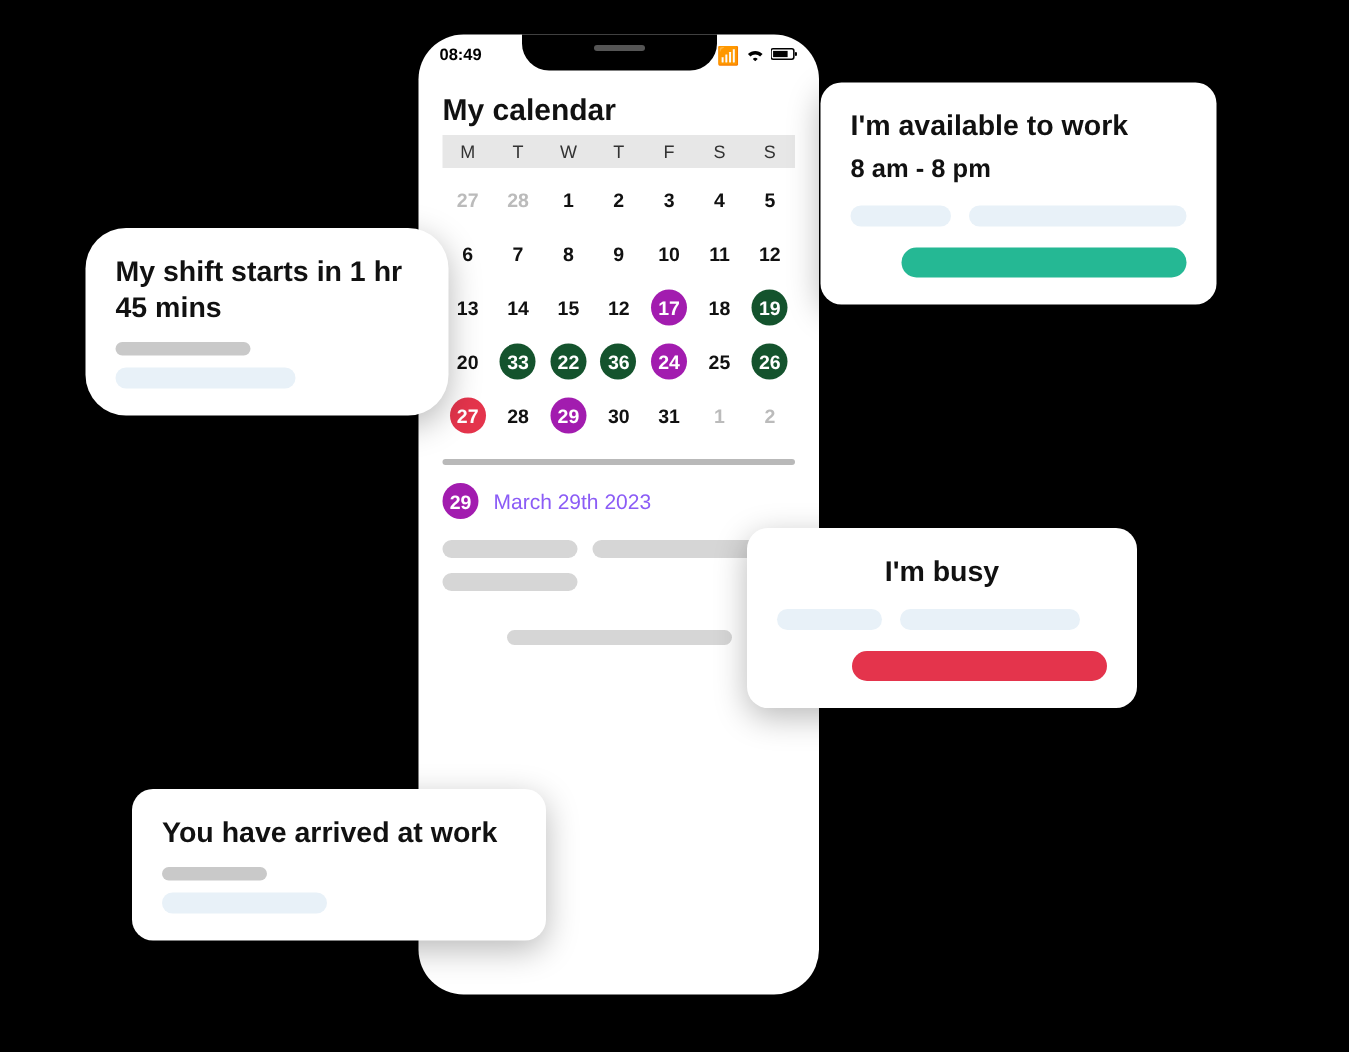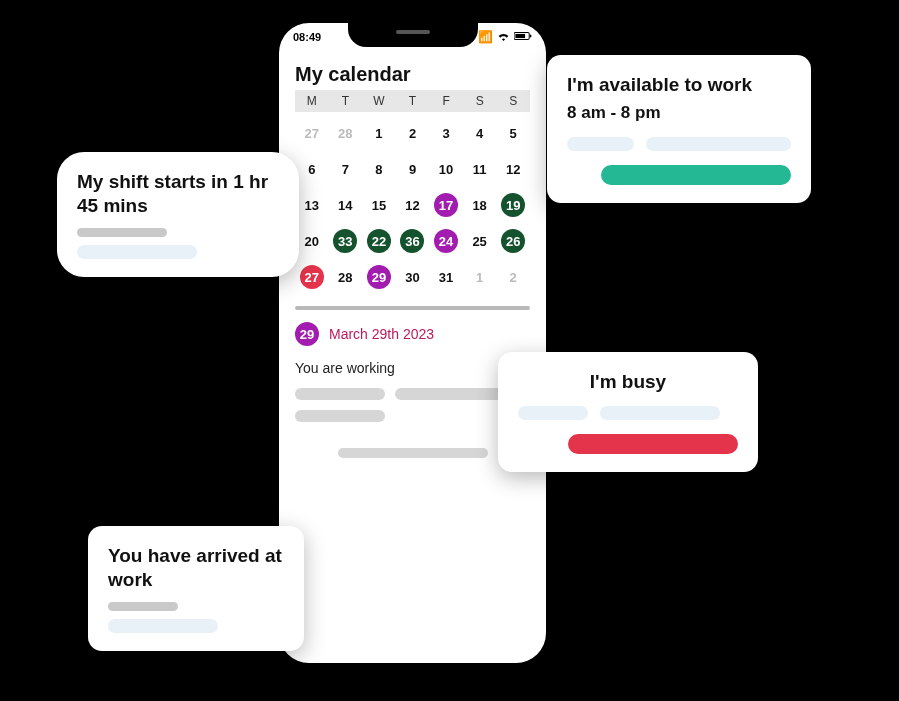--- a/index.html
+++ b/index.html
@@ -100,21 +100,21 @@
     font-weight:700;
   }
   .chip.blue  { background:#a21caf; }
   .chip.green { background:#14532d; }
   .chip.red   { background:#e4344c; }
 
   .hr { height:4px; background:#b9b9b9; border-radius:2px; margin:6px 0 12px 0; }
 
   .sel-row { display:flex; align-items:center; gap:10px; margin-bottom:14px; }
   .sel-row .chip { flex:0 0 auto; }
-  .sel-row .sel-date { font-size:14px; color:#be185d; }
+  .sel-row .sel-date { font-size:14px; color:#8b5cf6; }
 
   .working-label { font-size:14px; color:#222; margin-bottom:12px; }
 
   .stub { background:#d6d6d6; border-radius:6px; height:12px; }
   .stub-row { display:flex; gap:10px; margin-bottom:10px; }
 
   
   .card {
     position:absolute;
     background:#fff;
@@ -138,21 +138,21 @@
   .card .bar-grey { height:9px; background:#c9c9c9; border-radius:5px; }
   .card .bar-light { height:14px; background:#e8f1f8; border-radius:7px; }
   .card .btn { height:20px; border-radius:10px; }
   .btn.green { background:#25b894; }
   .btn.red   { background:#e4344c; }
 
   
   #card-shift { left:57px; top:152px; width:242px;border-radius:27px; }
   #card-available { left:547px; top:55px; width:264px; }
   #card-busy { left:498px; top:352px; width:260px;text-align:center; }
-  #card-arrived { left:88px; top:526px; width:216px; }
+  #card-arrived { left:88px; top:526px; width:276px; }
 </style>
 </head>
 <body>
 
 <div class="phone">
   <div class="notch-bar">
     <div class="speaker"></div>
   </div>
 
   <div class="status-row">
@@ -244,21 +244,20 @@
         <div class="cell dim">2</div>
       </div>
 
     <div class="hr"></div>
 
     <div class="sel-row">
       <div class="chip blue">29</div>
       <div class="sel-date">March 29th 2023</div>
     </div>
 
-    <div class="working-label">You are working</div>
 
     <div class="stub-row">
       <div class="stub" style="width:90px"></div>
       <div class="stub" style="width:130px"></div>
     </div>
     <div class="stub" style="width:90px;margin-bottom:26px"></div>
     <div class="stub" style="width:150px;height:10px;margin:0 auto"></div>
   </div>
 </div>
 

